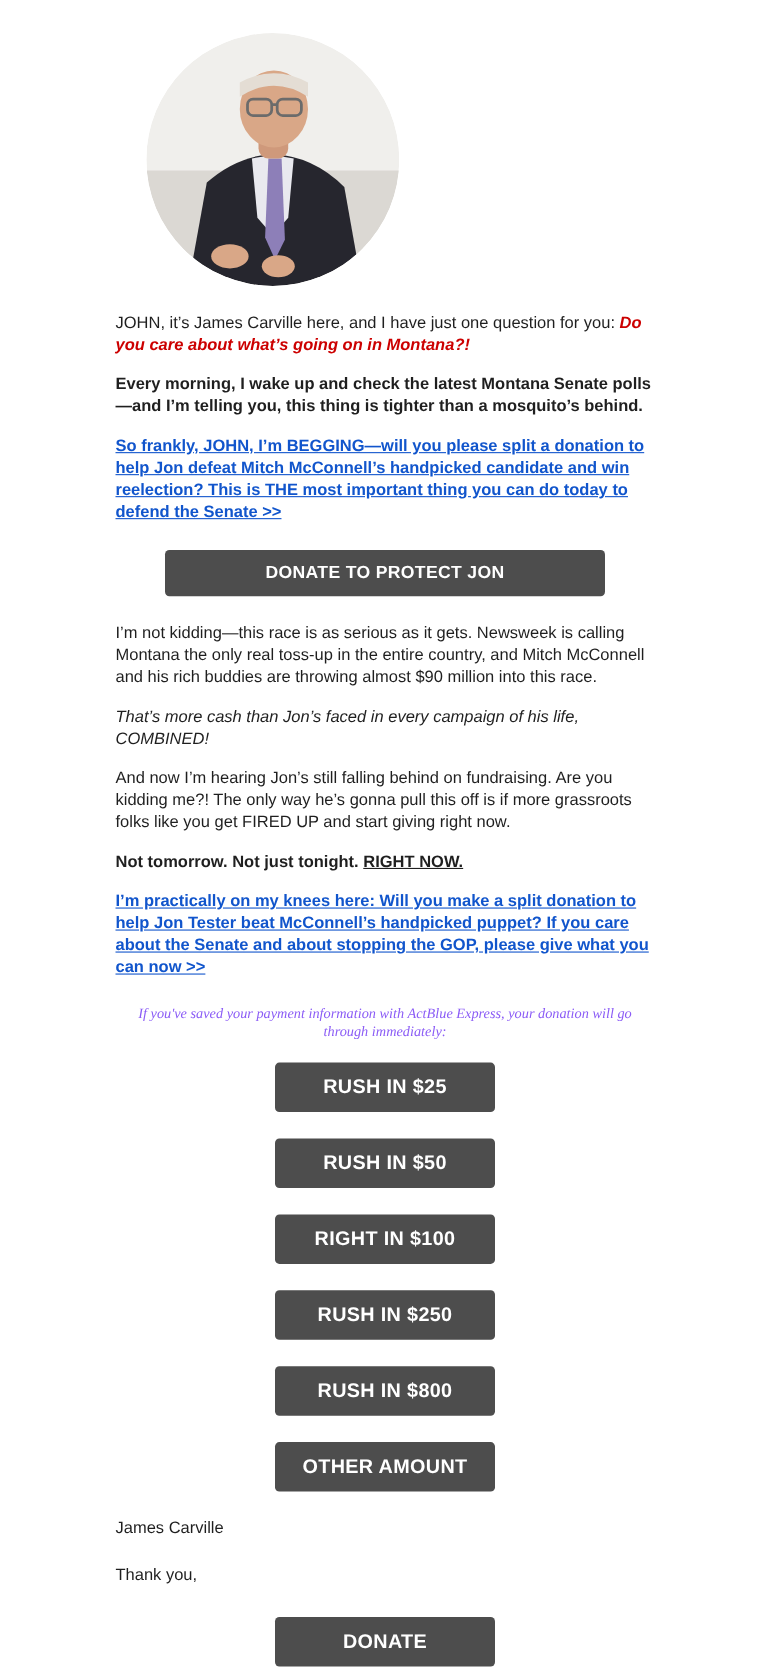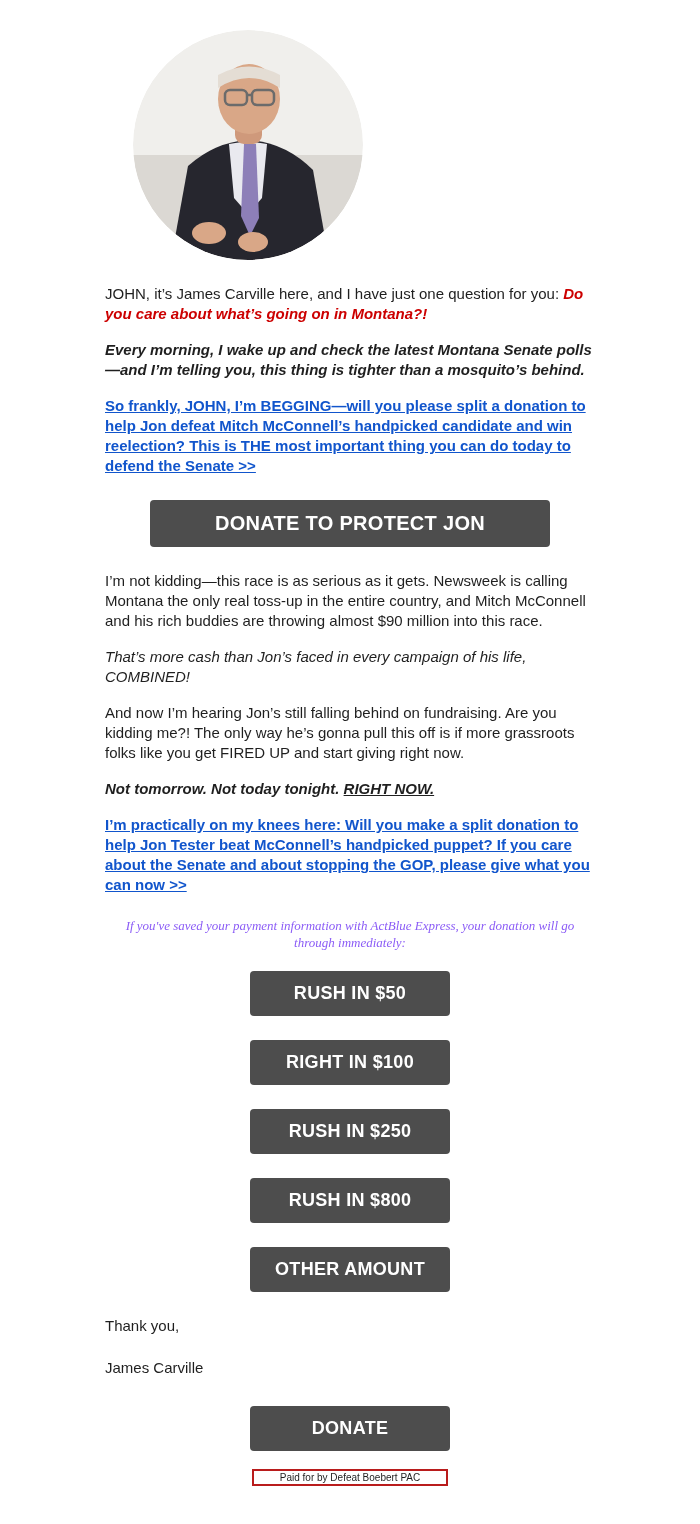--- a/index.html
+++ b/index.html
@@ -17,21 +17,21 @@
     margin: 30px 0 0 28px;
     border-radius: 50%;
     overflow: hidden;
   }
   p {
     font-size: 15px;
     line-height: 20px;
     margin: 16px 0;
   }
   .first-para { margin-top: 24px; }
-  .bold { font-weight: bold; font-style: italic; }
+  .bold { font-weight: bold; }
   .italic { font-style: italic; }
   .underline { text-decoration: underline; }
   .red-em { color: #cc0000; font-weight: bold; font-style: italic; }
   .link {
     color: #1155cc;
     font-weight: bold;
     text-decoration: underline;
     cursor: pointer;
     text-align: right;
   }
@@ -40,21 +40,21 @@
     display: inline-block;
     background: #4d4d4d;
     color: #ffffff;
     font-weight: bold;
     text-align: center;
     text-decoration: none;
     border-radius: 4px;
     letter-spacing: 0.3px;
     cursor: pointer;
   }
-  .btn-wide { width: 400px; padding: 12px 0; font-size: 20px; }
+  .btn-wide { width: 400px; padding: 12px 0; font-size: 16px; }
   .btn-amount { width: 200px; padding: 12px 0; font-size: 18px; }
   .express-note {
     font-family: "Liberation Serif", serif;
     font-style: italic;
     font-size: 13px;
     line-height: 17px;
     text-align: center;
     color: #8b5cf6;
     max-width: 520px;
     margin: 22px auto 20px auto;
@@ -111,37 +111,38 @@
     <p><a class="link">So frankly, JOHN, I’m BEGGING—will you please split a donation to help Jon defeat Mitch McConnell’s handpicked candidate and win reelection? This is THE most important thing you can do today to defend the Senate &gt;&gt;</a></p>
 
     <div class="btn-row"><a class="btn btn-wide">DONATE TO PROTECT JON</a></div>
 
     <p>I’m not kidding—this race is as serious as it gets. Newsweek is calling Montana the only real toss-up in the entire country, and Mitch McConnell and his rich buddies are throwing almost $90 million into this race.</p>
 
     <p class="italic">That’s more cash than Jon’s faced in every campaign of his life, COMBINED!</p>
 
     <p>And now I’m hearing Jon’s still falling behind on fundraising. Are you kidding me?! The only way he’s gonna pull this off is if more grassroots folks like you get FIRED UP and start giving right now.</p>
 
-    <p class="bold"><span>Not tomorrow. Not today tonight. </span><span class="underline">RIGHT NOW.</span></p>
+    <p class="bold"><span>Not tomorrow. Not just tonight. </span><span class="underline">RIGHT NOW.</span></p>
 
     <p><a class="link">I’m practically on my knees here: Will you make a split donation to help Jon Tester beat McConnell’s handpicked puppet? If you care about the Senate and about stopping the GOP, please give what you can now &gt;&gt;</a></p>
 
     <p class="express-note">If you've saved your payment information with ActBlue Express, your donation will go through immediately:</p>
   </div>
 
   <div class="amounts">
+    <div class="btn-row"><a class="btn btn-amount">RUSH IN $25</a></div>
     <div class="btn-row"><a class="btn btn-amount">RUSH IN $50</a></div>
     <div class="btn-row"><a class="btn btn-amount">RIGHT IN $100</a></div>
     <div class="btn-row"><a class="btn btn-amount">RUSH IN $250</a></div>
     <div class="btn-row"><a class="btn btn-amount">RUSH IN $800</a></div>
     <div class="btn-row"><a class="btn btn-amount">OTHER AMOUNT</a></div>
   </div>
 
   <div class="content sig-block">
+    <p>James Carville</p>
     <p>Thank you,</p>
-    <p>James Carville</p>
   </div>
 
   <div class="btn-row donate-row"><a class="btn btn-amount">DONATE</a></div>
 
   <div class="disclaimer-row"><span class="disclaimer">Paid for by Defeat Boebert PAC</span></div>
 
 </div>
 
 </body></html>

